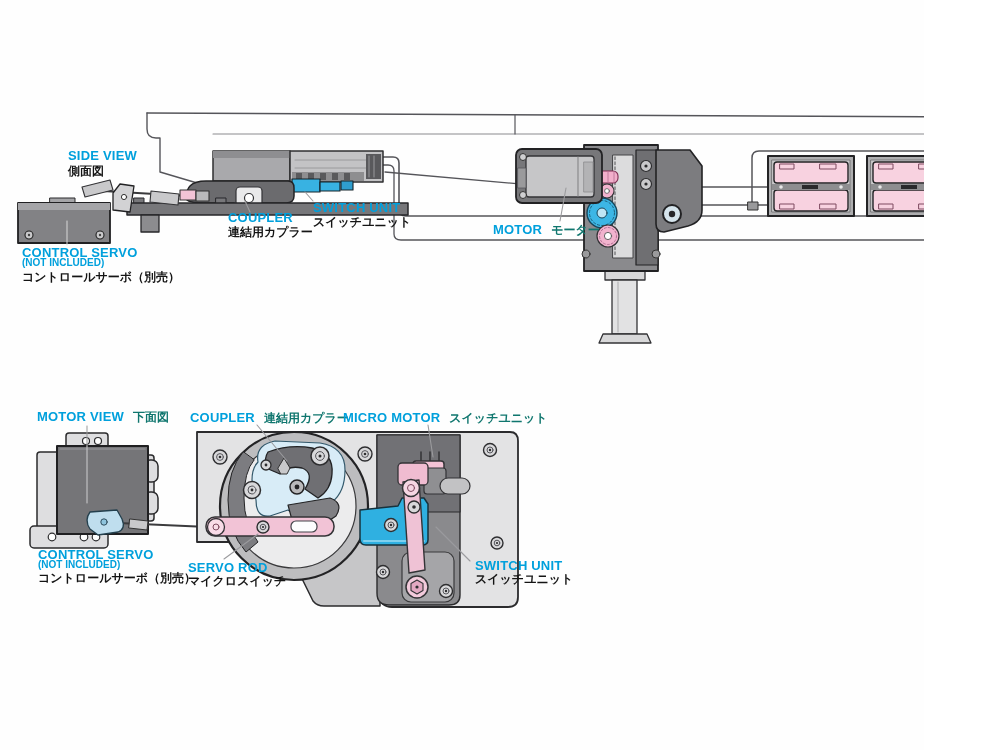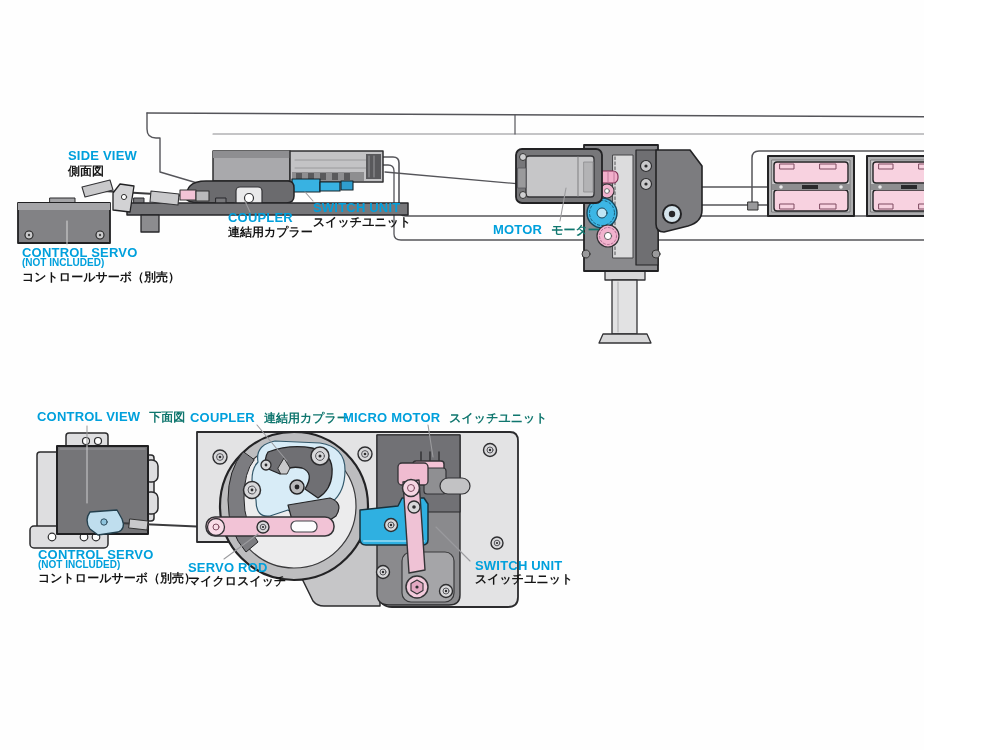--- a/index.html
+++ b/index.html
@@ -350,21 +350,21 @@
 
   <div class="lbl" style="left:313px;top:201px">SWITCH UNIT</div>
   <div class="jp" style="left:313px;top:216px">スイッチユニット</div>
 
   <div class="row" style="left:493px;top:222px">
     <span class="en">MOTOR</span>
     <span class="j">モーター</span>
   </div>
 
   <div class="row" style="left:37px;top:409px">
-    <span class="en">CONTROL VIEW</span>
+    <span class="en">MOTOR VIEW</span>
     <span class="j">下面図</span>
   </div>
 
   <div class="row" style="left:190px;top:410px">
     <span class="en">COUPLER</span>
     <span class="j">連結用カプラー</span>
   </div>
 
   <div class="row" style="left:343px;top:410px">
     <span class="en">MICRO MOTOR</span>

